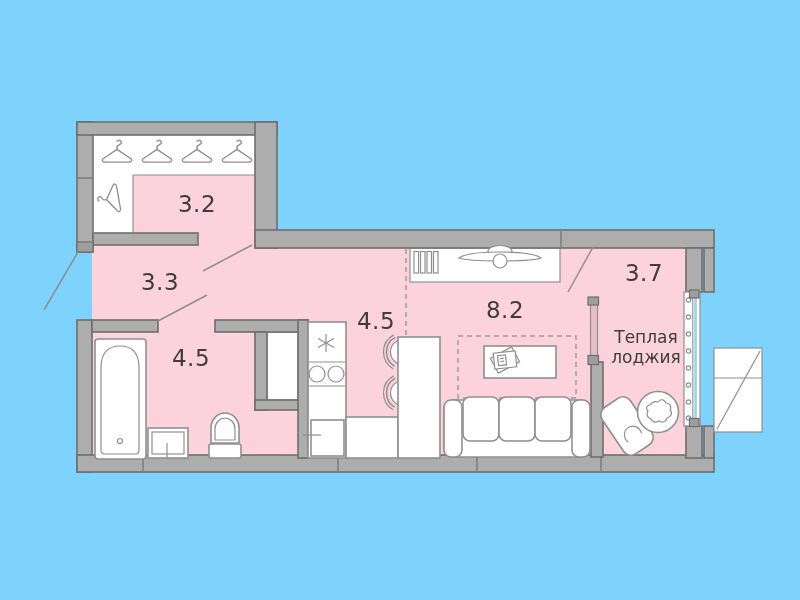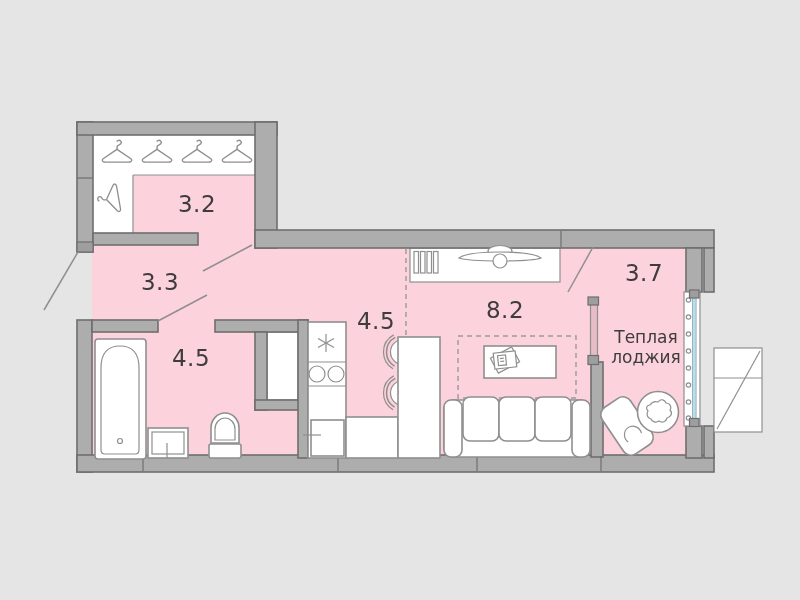--- a/index.html
+++ b/index.html
@@ -1,16 +1,16 @@
 <!DOCTYPE html>
 <html style="--room-fill: #fcd2dc; --wall-fill: #adadad; --wall-edge: #6e6e6e; --furniture-stroke: #8f8f8f; --glass: #bedde9; --partition-glass: #e7bcc7; --text: #3d3d3d;"><head>
 <meta charset="utf-8">
 <style>
   html,body{margin:0;padding:0;background:#fff;}
-  .stage{position:relative;width:800px;height:600px;background:#e5e5e5;overflow:hidden;}
+  .stage{position:relative;width:800px;height:600px;background:#7dd3fc;overflow:hidden;}
   svg{display:block;}
   .pink{fill:var(--room-fill,#fcd2dc);}
   .thinline{stroke:var(--furniture-stroke,#8f8f8f);stroke-width:1.2;fill:none;}
   .wall{fill:var(--wall-fill,#adadad);stroke:var(--wall-edge,#6e6e6e);stroke-width:1.6;}
   .wallcap{fill:#9e9e9e;stroke:var(--wall-edge,#6e6e6e);stroke-width:1.2;}
   .seam{stroke:var(--wall-edge,#6e6e6e);stroke-width:1.2;}
   .furn{fill:#fff;stroke:var(--furniture-stroke,#8f8f8f);stroke-width:1.6;}
   .furnthin{fill:#fff;stroke:var(--furniture-stroke,#8f8f8f);stroke-width:1.2;}
   .line{stroke:var(--furniture-stroke,#8f8f8f);stroke-width:1.5;fill:none;}
   .dash{stroke:#9a9a9a;stroke-width:1.4;fill:none;stroke-dasharray:5 4;}

